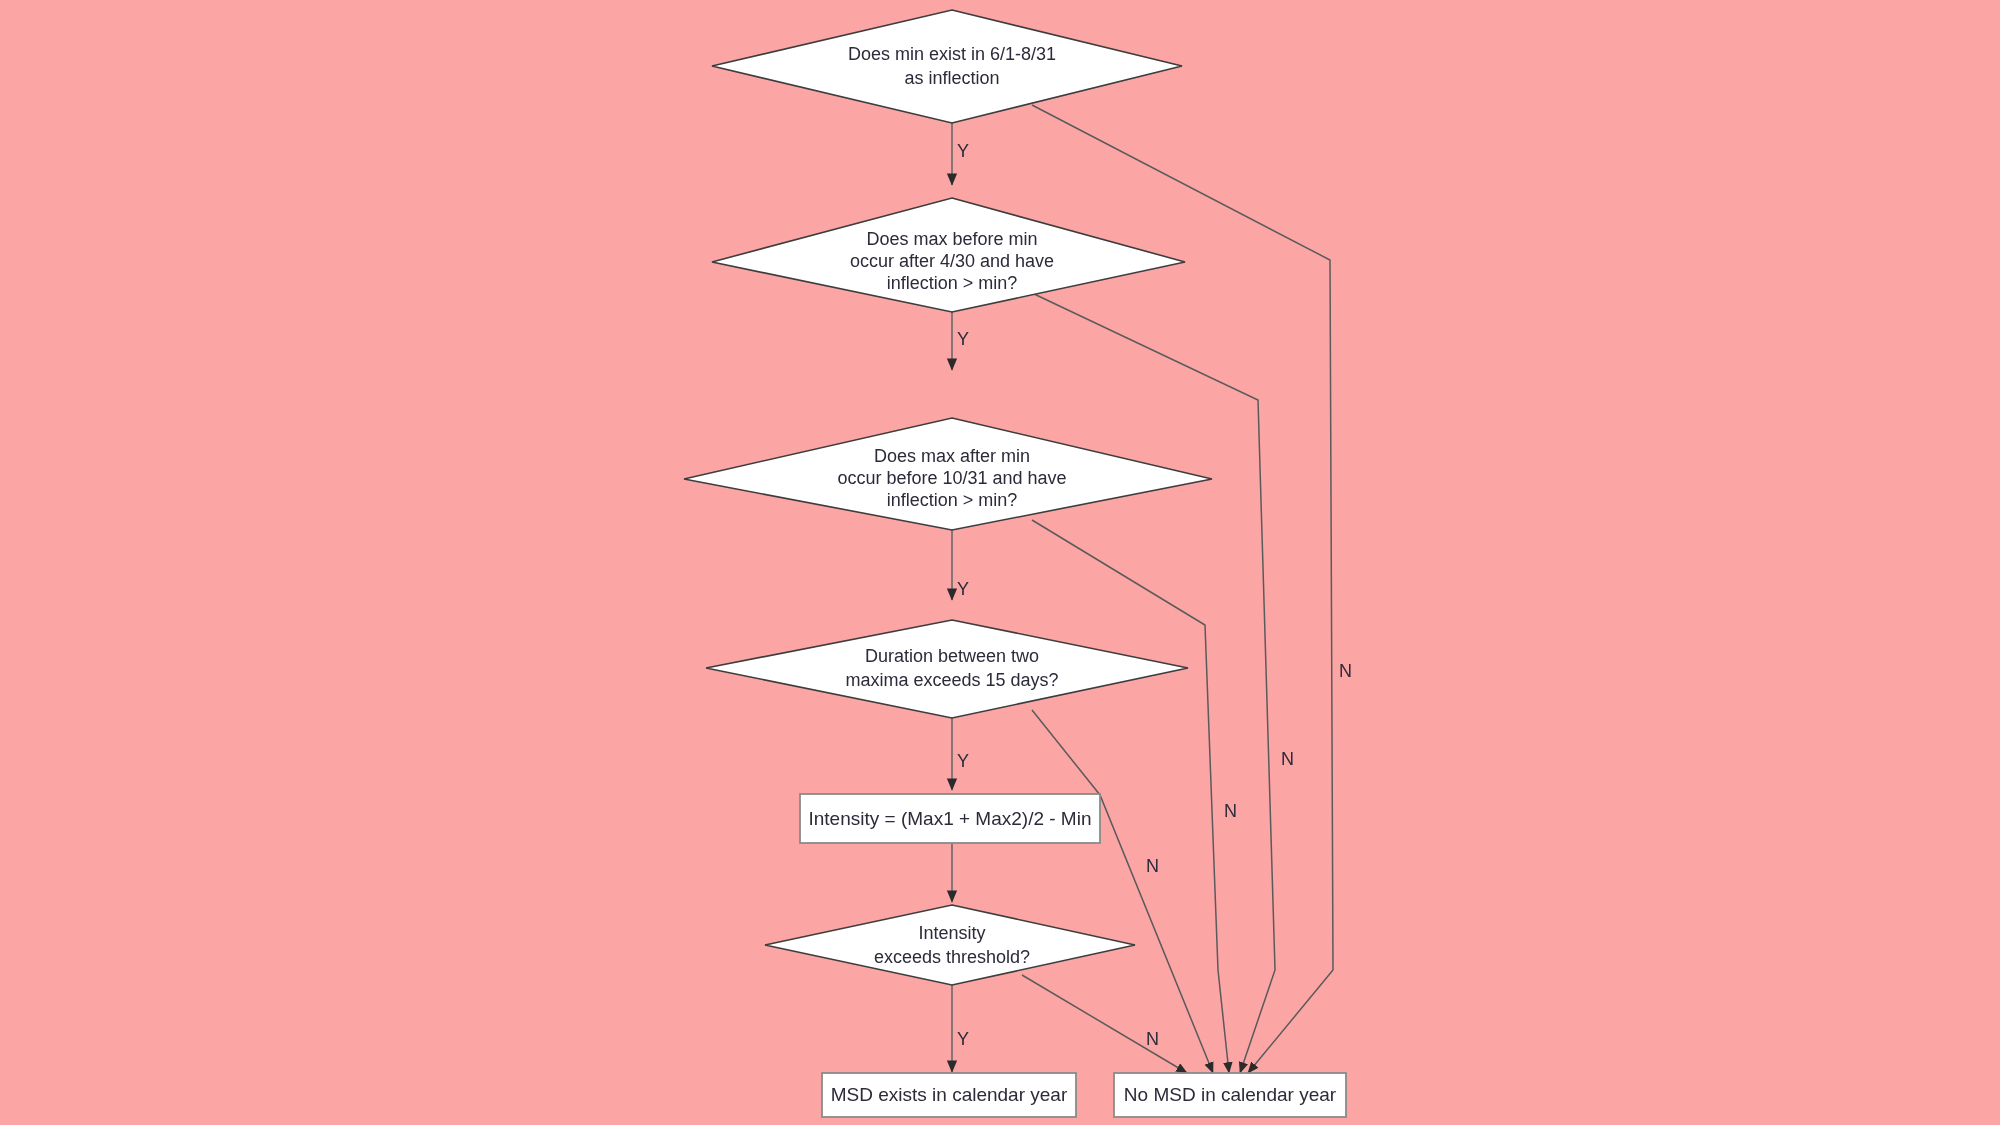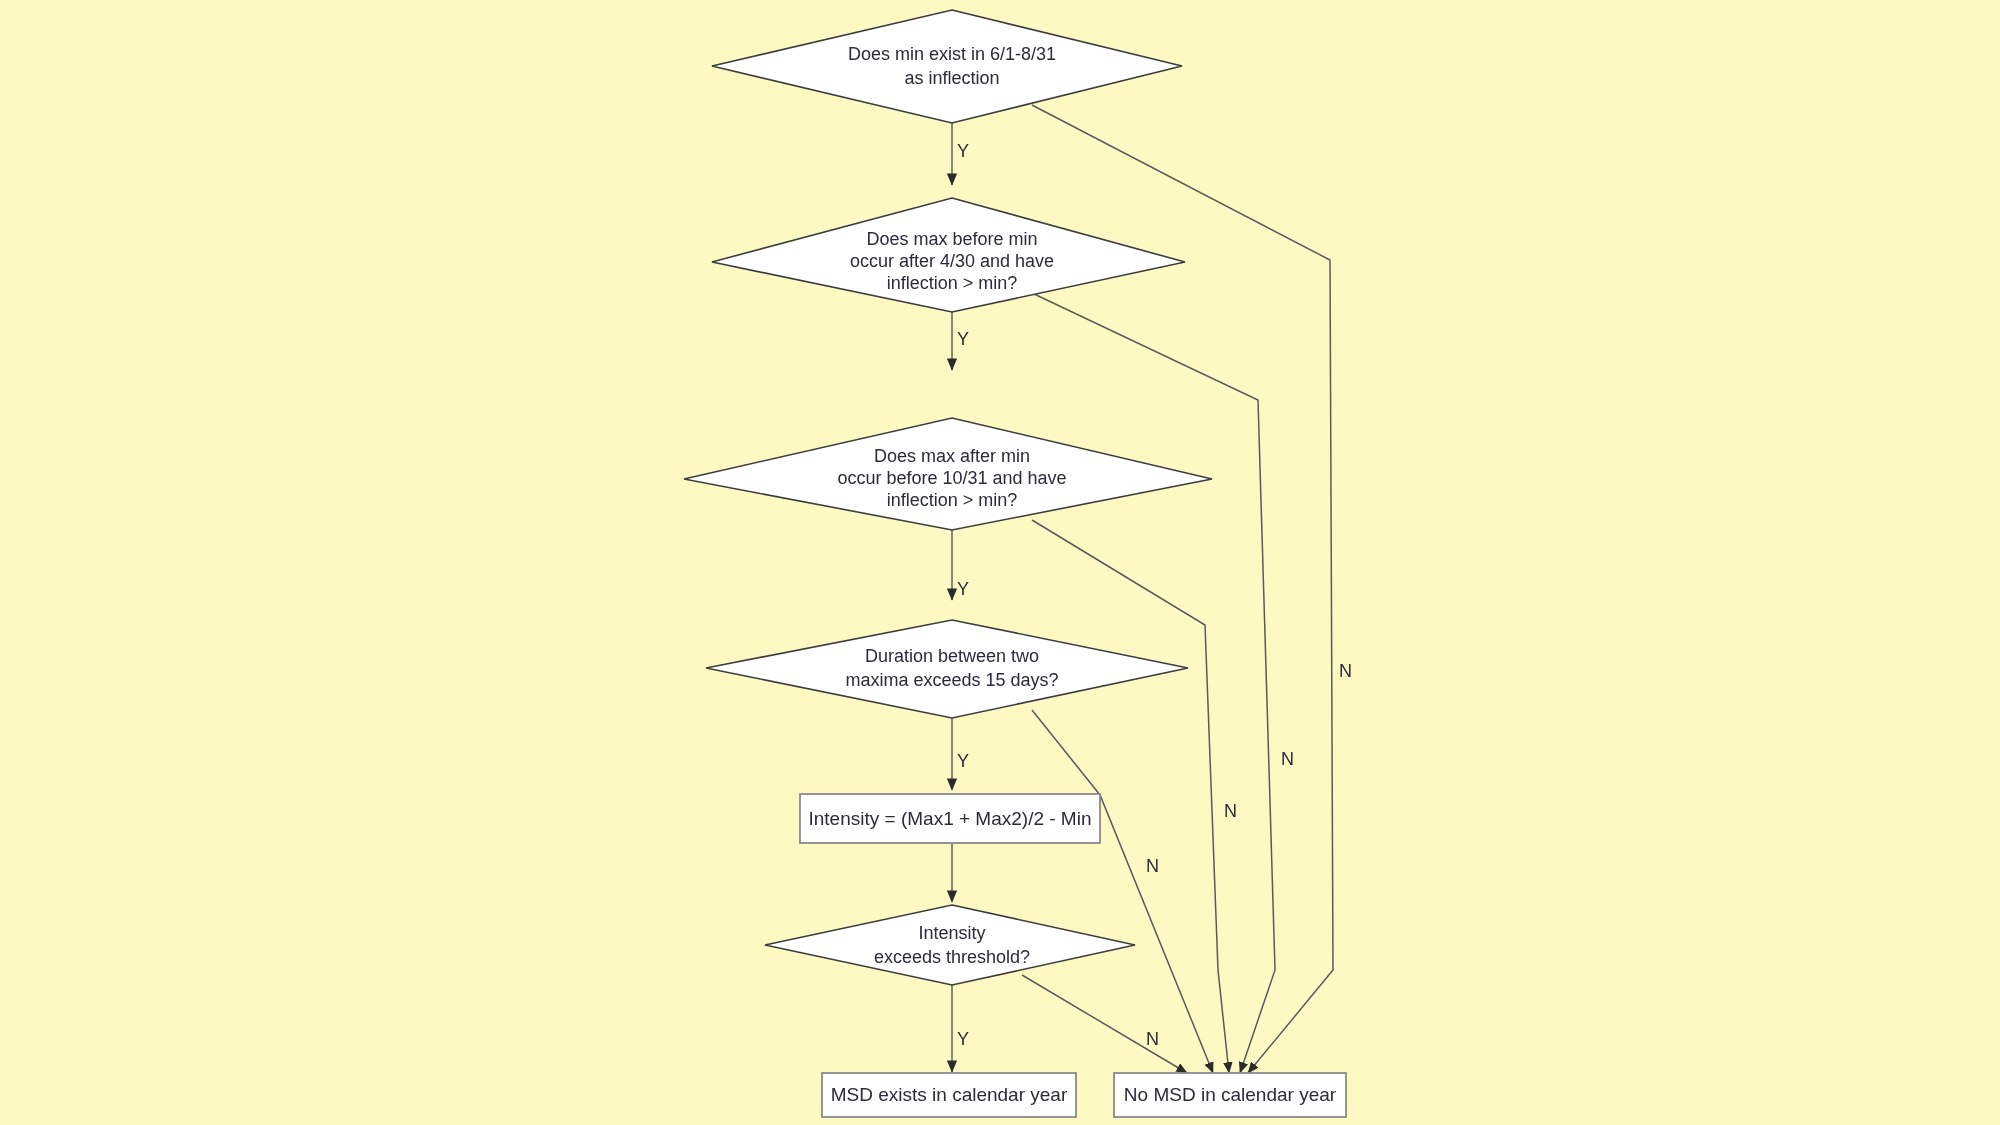--- a/index.html
+++ b/index.html
@@ -10,21 +10,21 @@
   body {
     width: 2000px;
     height: 1125px;
     font-family: "Liberation Sans", sans-serif;
     overflow: hidden;
   }
   #flowchart-root {
     position: relative;
     width: 2000px;
     height: 1125px;
-    background: #fef9c3;
+    background: #fca5a5;
   }
   svg#flow-svg {
     display: block;
     width: 2000px;
     height: 1125px;
   }
   .shape-line {
     fill: #ffffff;
     stroke: #3d3d3d;
     stroke-width: 1.6;

